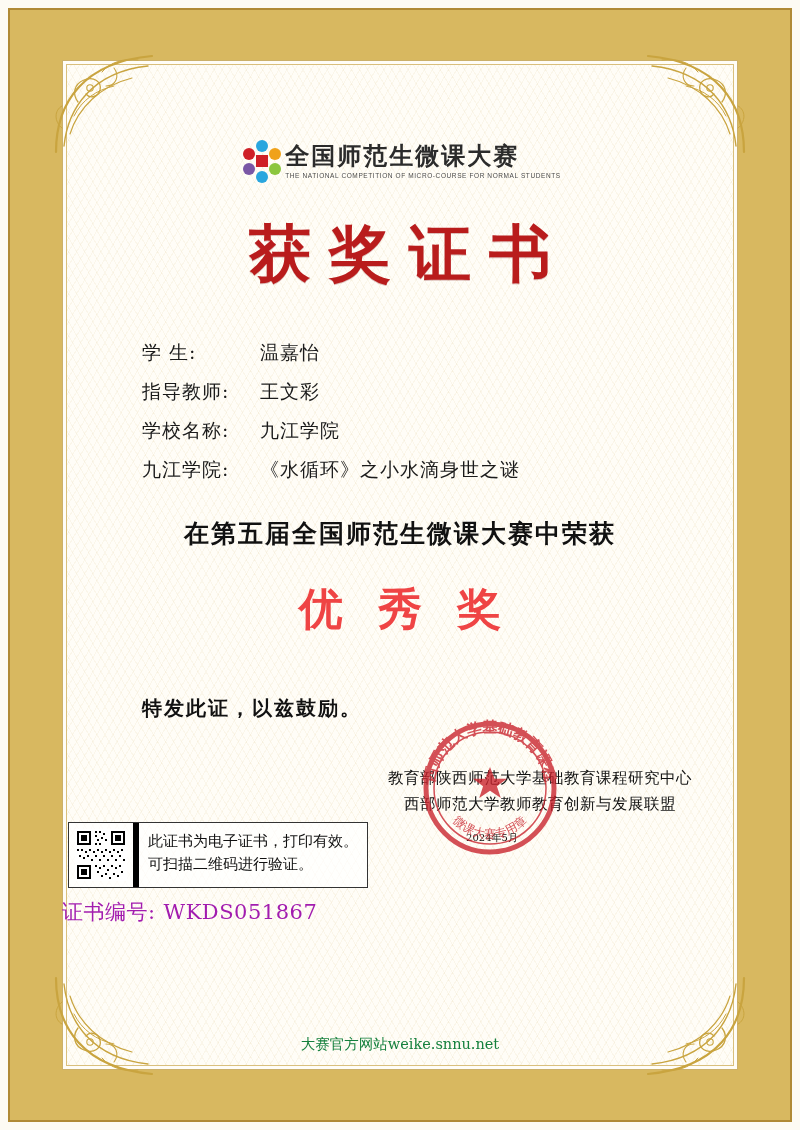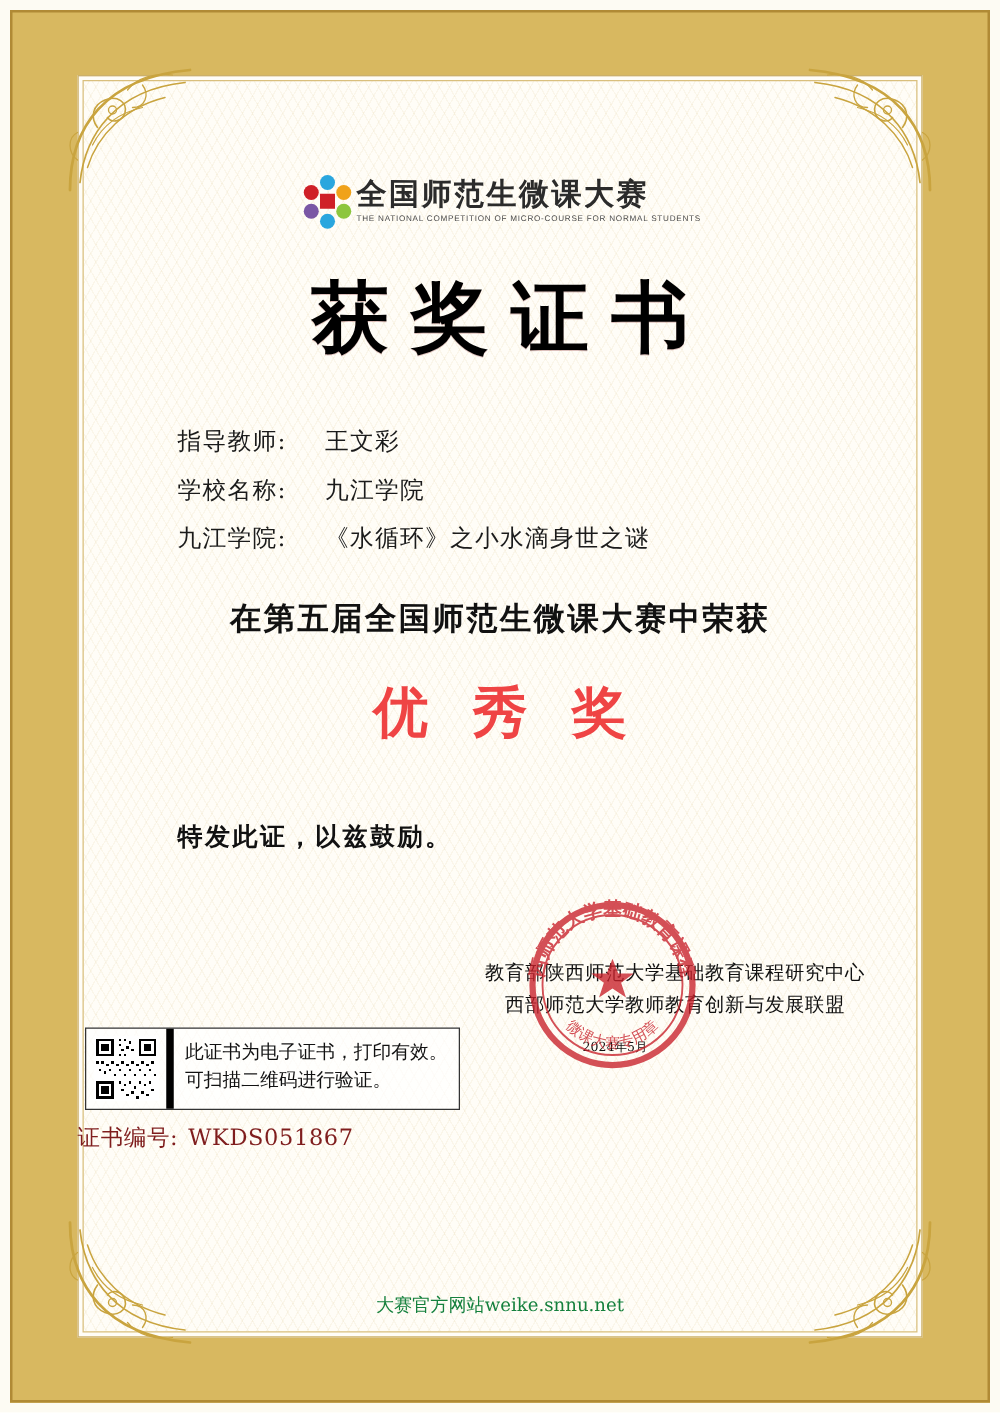--- a/index.html
+++ b/index.html
@@ -123,21 +123,21 @@
   }
 
   
   .main-title {
     text-align: center;
     font-family: "DejaVu Serif", serif;
     font-weight: bold;
     font-size: 62px;
     letter-spacing: 18px;
     text-indent: 18px;
-    color: #000000;
+    color: #b91c1c;
     margin-top: 28px;
     text-shadow: 0 1px 0 rgba(120,10,15,0.25);
   }
 
   
   .fields {
     margin-top: 44px;
     padding-left: 80px;
   }
   .field-row {
@@ -245,22 +245,22 @@
     line-height: 1.55;
     color: #111;
     white-space: pre-line;
   }
 
   .cert-no {
     position: absolute;
     left: 0px;
     top: 838px;
     font-family: "DejaVu Serif", serif;
-    font-size: 18px;
-    color: #7f1d1d;
+    font-size: 21px;
+    color: #a21caf;
     letter-spacing: 0.5px;
   }
   .cert-no .val { margin-left: 8px; }
 
   .footer-site {
     position: absolute;
     left: 0; right: 0;
     bottom: 16px;
     text-align: center;
     font-family: "DejaVu Serif", serif;
@@ -354,20 +354,24 @@
       </div>
       <div class="logo-text-wrap">
         <div class="logo-title">全国师范生微课大赛</div>
         <div class="logo-sub">THE NATIONAL COMPETITION OF MICRO-COURSE FOR NORMAL STUDENTS</div>
       </div>
     </div>
 
     <div class="main-title">获奖证书</div>
 
     <div class="fields">
+      <div class="field-row">
+        <span class="field-label spaced">学    生:</span>
+        <span class="field-value">温嘉怡</span>
+      </div>
       <div class="field-row">
         <span class="field-label">指导教师:</span>
         <span class="field-value">王文彩</span>
       </div>
       <div class="field-row">
         <span class="field-label">学校名称:</span>
         <span class="field-value">九江学院</span>
       </div>
       <div class="field-row">
         <span class="field-label">九江学院:</span>

